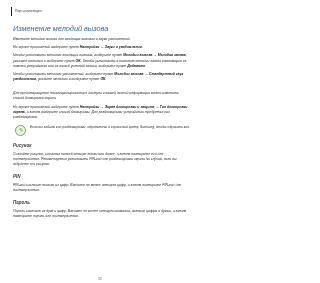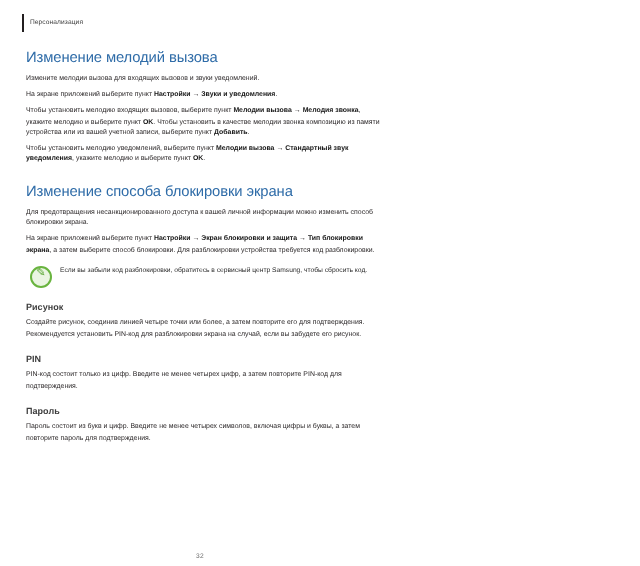--- a/index.html
+++ b/index.html
@@ -47,20 +47,21 @@
     letter-spacing: 0.05px;
     white-space: nowrap;
   }
 
   
   .content {
     position: absolute;
     left: 13px;
     top: 24px;
     width: 177px;
+    font-style: italic;
   }
 
   h1.section-title {
     font-size: 7.4px;
     line-height: 9.5px;
     font-weight: normal;
     color: #2f6ca8;
     margin: 0 0 3.4px 0;
     letter-spacing: -0.05px;
     white-space: nowrap;
@@ -158,21 +159,20 @@
       <h1 class="section-title">Изменение мелодий вызова</h1>
       <div>
           <p class="body"><span>Измените мелодии вызова для входящих вызовов и звуки уведомлений.</span></p>
           <p class="body"><span>На экране приложений выберите пункт </span><b>Настройки</b><span> → </span><b>Звуки и уведомления</b><span>.</span></p>
           <p class="body"><span>Чтобы установить мелодию входящих вызовов, выберите пункт </span><b>Мелодии вызова</b><span> → </span><b>Мелодия звонка</b><span>, укажите мелодию и выберите пункт </span><b>OK</b><span>. Чтобы установить в качестве мелодии звонка композицию из памяти устройства или из вашей учетной записи, выберите пункт </span><b>Добавить</b><span>.</span></p>
           <p class="body"><span>Чтобы установить мелодию уведомлений, выберите пункт </span><b>Мелодии вызова</b><span> → </span><b>Стандартный звук уведомления</b><span>, укажите мелодию и выберите пункт </span><b>OK</b><span>.</span></p>
         </div>
     </div>
 
     <div class="section">
-      <h1 class="section-title">Изменение способа блокировки экрана</h1>
       <div>
           <p class="body"><span>Для предотвращения несанкционированного доступа к вашей личной информации можно изменить способ блокировки экрана.</span></p>
           <p class="body"><span>На экране приложений выберите пункт </span><b>Настройки</b><span> → </span><b>Экран блокировки и защита</b><span> → </span><b>Тип блокировки экрана</b><span>, а затем выберите способ блокировки. Для разблокировки устройства требуется код разблокировки.</span></p>
         </div>
 
       <div class="note">
         <div class="note-icon">
           <span class="glyph">✎</span>
         </div>
         <div class="note-text">Если вы забыли код разблокировки, обратитесь в сервисный центр Samsung, чтобы сбросить код.</div>

